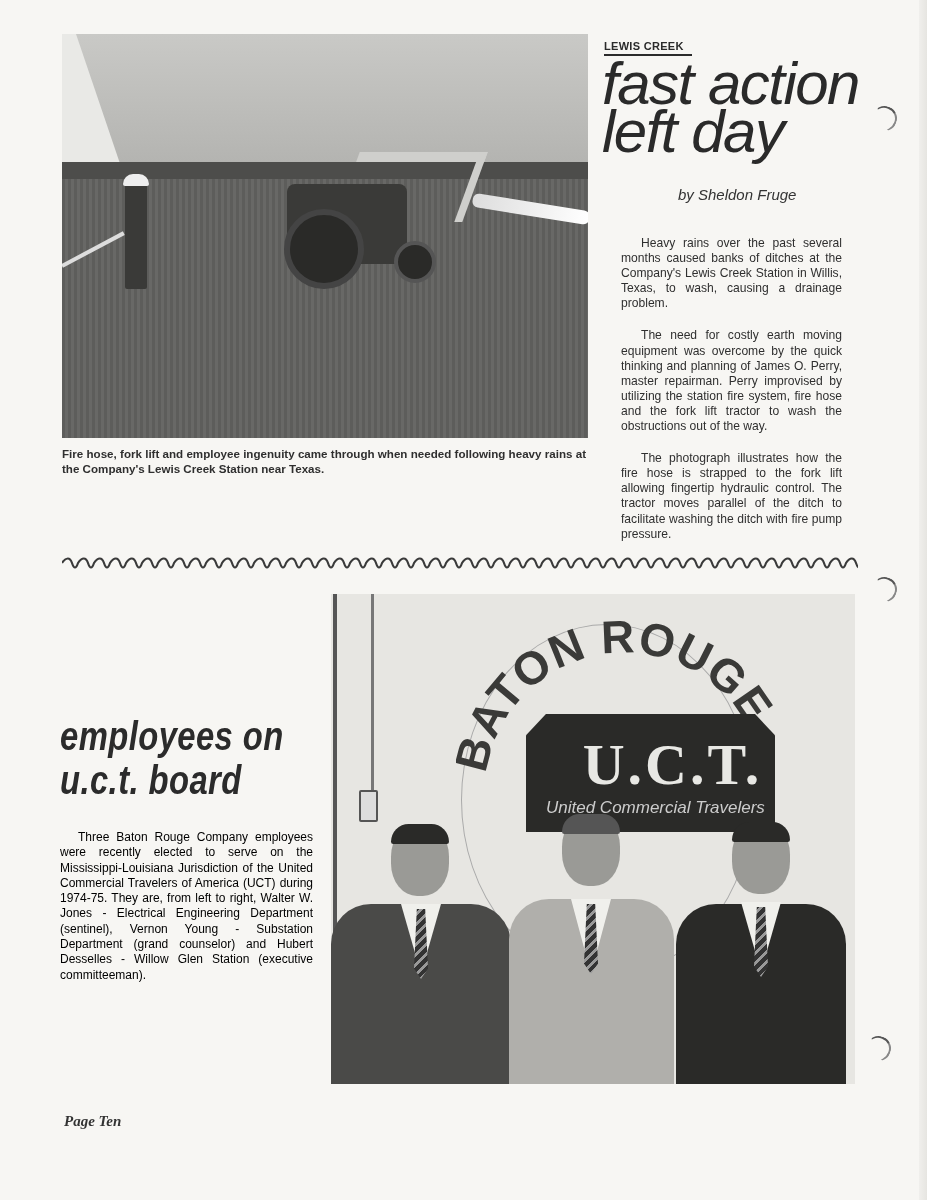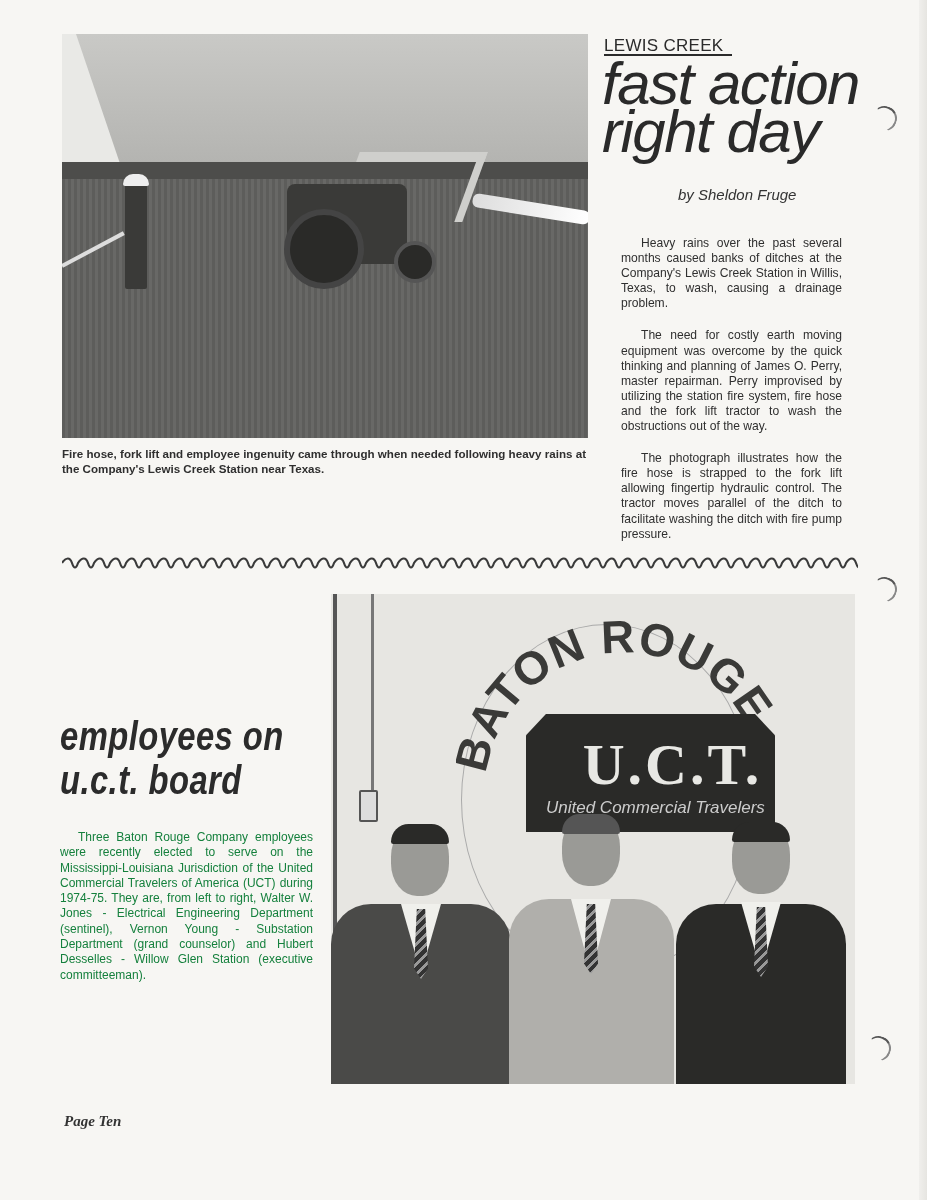--- a/index.html
+++ b/index.html
@@ -12,21 +12,21 @@
   .photo1 .spray-white{position:absolute;left:0;top:0;width:70px;height:165px;background:#e9e9e6;clip-path:polygon(0 0,20% 0,100% 100%,0 100%);}
   .photo1 .tractor-body{position:absolute;left:225px;top:150px;width:120px;height:80px;background:#3a3a38;border-radius:8px;}
   .photo1 .wheel-big{position:absolute;left:222px;top:175px;width:68px;height:68px;border-radius:50%;background:#2a2a28;border:6px solid #444;}
   .photo1 .wheel-small{position:absolute;left:332px;top:207px;width:34px;height:34px;border-radius:50%;background:#2a2a28;border:4px solid #555;}
   .photo1 .loader{position:absolute;left:285px;top:118px;width:120px;height:60px;border-top:10px solid #cfcfcc;border-right:8px solid #cfcfcc;transform:skew(-20deg);}
   .photo1 .waterjet{position:absolute;left:410px;top:168px;width:118px;height:14px;background:linear-gradient(90deg,#ddd,#fff);transform:rotate(9deg);border-radius:6px;}
   .photo1 .man{position:absolute;left:63px;top:145px;width:22px;height:110px;background:#3a3a38;border-radius:8px 8px 2px 2px;}
   .photo1 .hat{position:absolute;left:61px;top:140px;width:26px;height:12px;background:#eee;border-radius:10px 10px 2px 2px;}
   .photo1 .hose{position:absolute;left:0;top:230px;width:70px;height:4px;background:#ddd;transform:rotate(-28deg);transform-origin:left;}
   .caption1{position:absolute;left:62px;top:446px;width:524px;font-size:11.6px;font-weight:bold;line-height:15px;text-align:justify;color:#2f2f2f;}
-  .kicker{position:absolute;left:604px;top:38px;font-size:17px;font-weight:normal;letter-spacing:0.3px;border-bottom:2px solid #2b2b2b;padding-right:8px;line-height:16px;}
+  .kicker{position:absolute;left:604px;top:38px;font-size:11px;font-weight:bold;letter-spacing:0.3px;border-bottom:2px solid #2b2b2b;padding-right:8px;line-height:16px;}
   .headline1{position:absolute;left:602px;top:60px;font-size:60px;font-style:italic;font-weight:normal;line-height:48px;letter-spacing:-1.5px;color:#2a2a2a;}
   .byline{position:absolute;left:678px;top:186px;font-size:15px;font-style:italic;color:#333;}
   .body1{position:absolute;left:604px;top:219px;width:255px;font-size:12.1px;line-height:15.1px;text-align:justify;color:#2f2f2f;}
   .body1 p{margin:17px;text-indent:20px;}
   .divider{position:absolute;left:62px;top:557px;width:796px;height:12px;}
   .hole{position:absolute;width:22px;height:22px;border-radius:50%;border-top:2px solid #555;border-right:2px solid #888;border-left:1px solid transparent;border-bottom:1px solid transparent;transform:rotate(20deg);}
   .photo2{position:absolute;left:331px;top:594px;width:524px;height:490px;background:#e7e6e2;overflow:hidden;}
   .photo2 .pole1{position:absolute;left:2px;top:0;width:4px;height:490px;background:#555;}
   .photo2 .pole2{position:absolute;left:40px;top:0;width:3px;height:200px;background:#777;}
   .photo2 .switch{position:absolute;left:28px;top:196px;width:15px;height:28px;border:2px solid #555;border-radius:2px;background:#ddd;}
@@ -35,21 +35,21 @@
   .sign{position:absolute;left:195px;top:120px;width:205px;height:118px;background:#2a2a28;clip-path:polygon(8% 0,92% 0,100% 18%,100% 100%,0 100%,0 18%);display:flex;align-items:center;justify-content:center;padding-left:44px;}
   .sign-text{font-family:"Liberation Serif",serif;font-weight:bold;font-size:58px;color:#e8e8e4;letter-spacing:3px;margin-top:-18px;}
   .sign-sub{position:absolute;bottom:14px;left:20px;font-size:17px;font-style:italic;color:#ccc;}
   .person{position:absolute;bottom:0;}
   .person .head{position:absolute;width:58px;height:72px;border-radius:45%;background:#9a9a96;}
   .person .hair{position:absolute;width:58px;height:20px;border-radius:30px 30px 4px 4px;background:#2a2a28;}
   .person .suit{position:absolute;bottom:0;border-radius:40px 40px 0 0;}
   .person .shirt{position:absolute;background:#f0f0ec;clip-path:polygon(0 0,100% 0,50% 100%);}
   .person .tie{position:absolute;width:14px;height:70px;background:repeating-linear-gradient(135deg,#333 0 4px,#999 4px 7px);clip-path:polygon(20% 0,80% 0,100% 85%,50% 100%,0 85%);}
   .headline2{position:absolute;left:60px;top:714px;font-size:40px;font-style:italic;font-weight:bold;line-height:44px;color:#2b2b2b;transform:scaleX(0.82);transform-origin:left;letter-spacing:0.5px;}
-  .body2{position:absolute;left:60px;top:830px;width:253px;font-size:12px;line-height:15.3px;text-align:justify;color:#15803d;}
+  .body2{position:absolute;left:60px;top:830px;width:253px;font-size:12px;line-height:15.3px;text-align:justify;color:#000000;}
   .body2 p{margin:0;text-indent:18px;}
   .folio{position:absolute;left:55px;top:1113px;font-family:"Liberation Serif",serif;font-style:italic;font-weight:bold;font-size:15px;color:#333;margin-left:9px;}
 </style>
 </head>
 <body>
 
 <div class="page-edge"></div>
 
 <div class="photo1">
   <div class="sky"></div>
@@ -63,21 +63,21 @@
   <div class="tractor-body"></div>
   <div class="wheel-big"></div>
   <div class="wheel-small"></div>
   <div class="waterjet"></div>
 </div>
 <div class="caption1">Fire hose, fork lift and employee ingenuity came through when needed following heavy rains at the Company's Lewis Creek Station near Texas.</div>
 
 <div class="kicker">LEWIS CREEK</div>
 <div class="headline1">
   <div>fast action</div>
-  <div>right day</div>
+  <div>left day</div>
 </div>
 <div class="byline">by Sheldon Fruge</div>
 <div class="body1">
   <p>Heavy rains over the past several months caused banks of ditches at the Company's Lewis Creek Station in Willis, Texas, to wash, causing a drainage problem.</p>
   <p>The need for costly earth moving equipment was overcome by the quick thinking and planning of James O. Perry, master repairman. Perry improvised by utilizing the station fire system, fire hose and the fork lift tractor to wash the obstructions out of the way.</p>
   <p>The photograph illustrates how the fire hose is strapped to the fork lift allowing fingertip hydraulic control. The tractor moves parallel of the ditch to facilitate washing the ditch with fire pump pressure.</p>
 </div>
 
 <div class="hole" style="left:872px;top:106px;"></div>
 <div class="hole" style="left:872px;top:577px;"></div>

